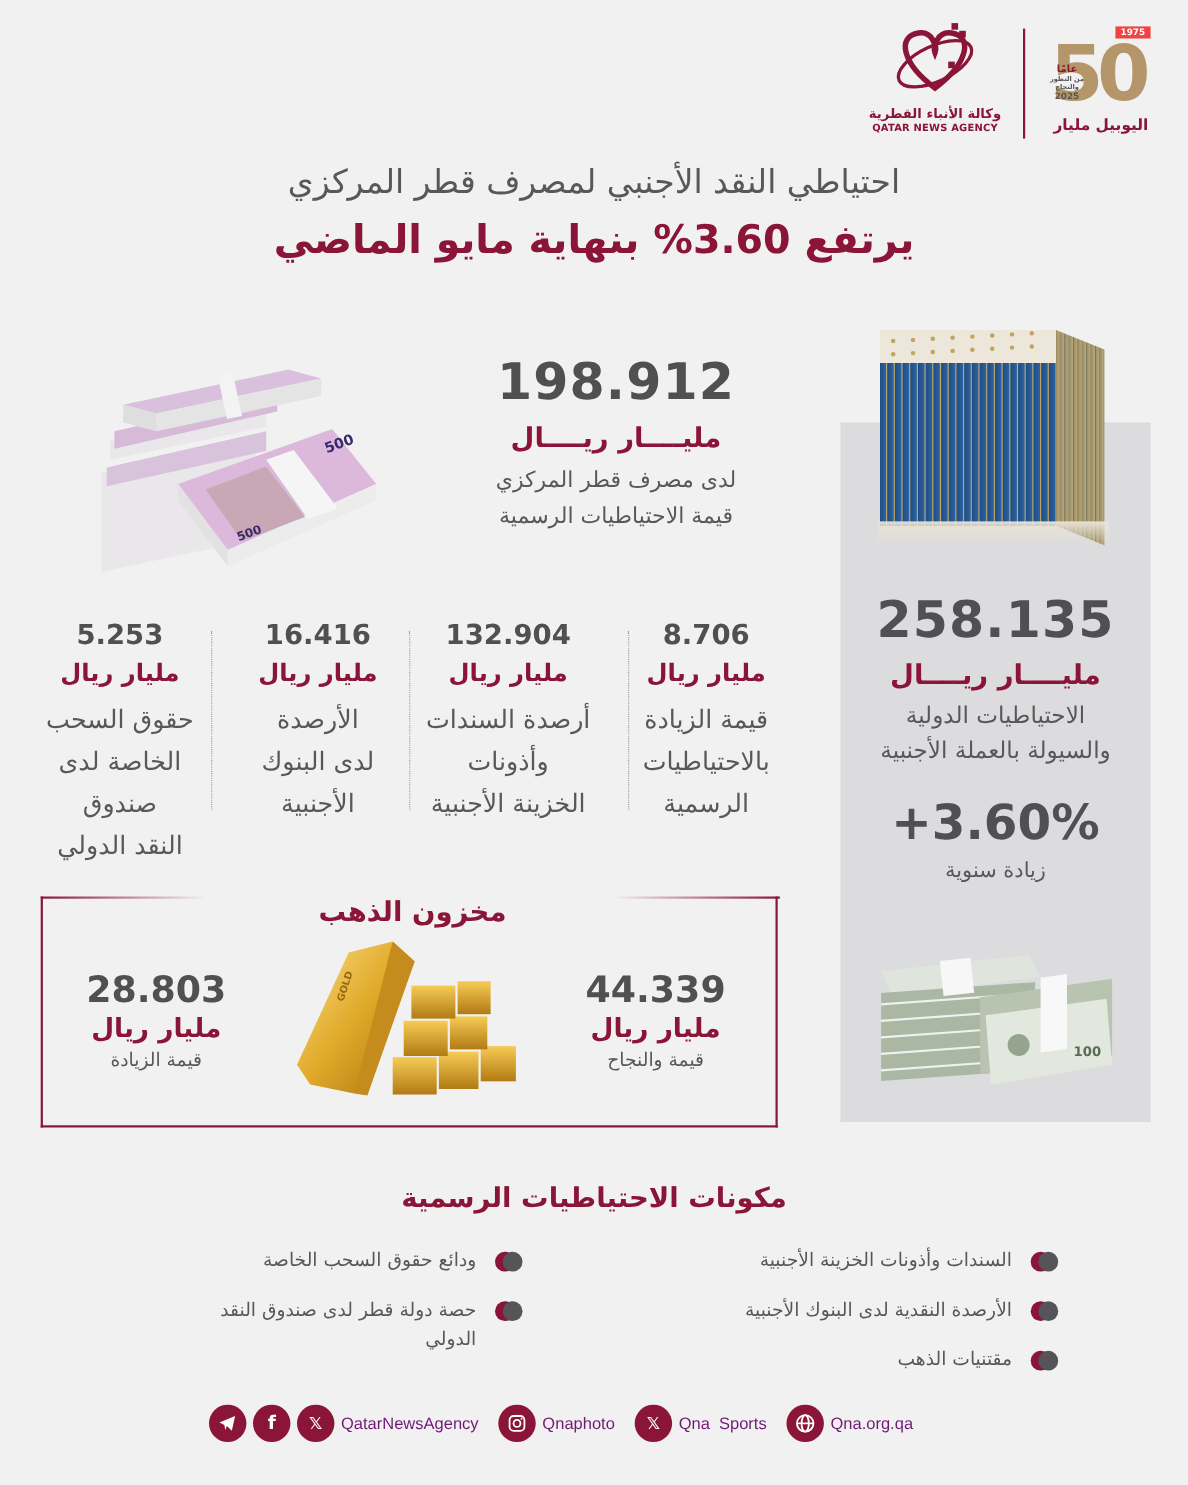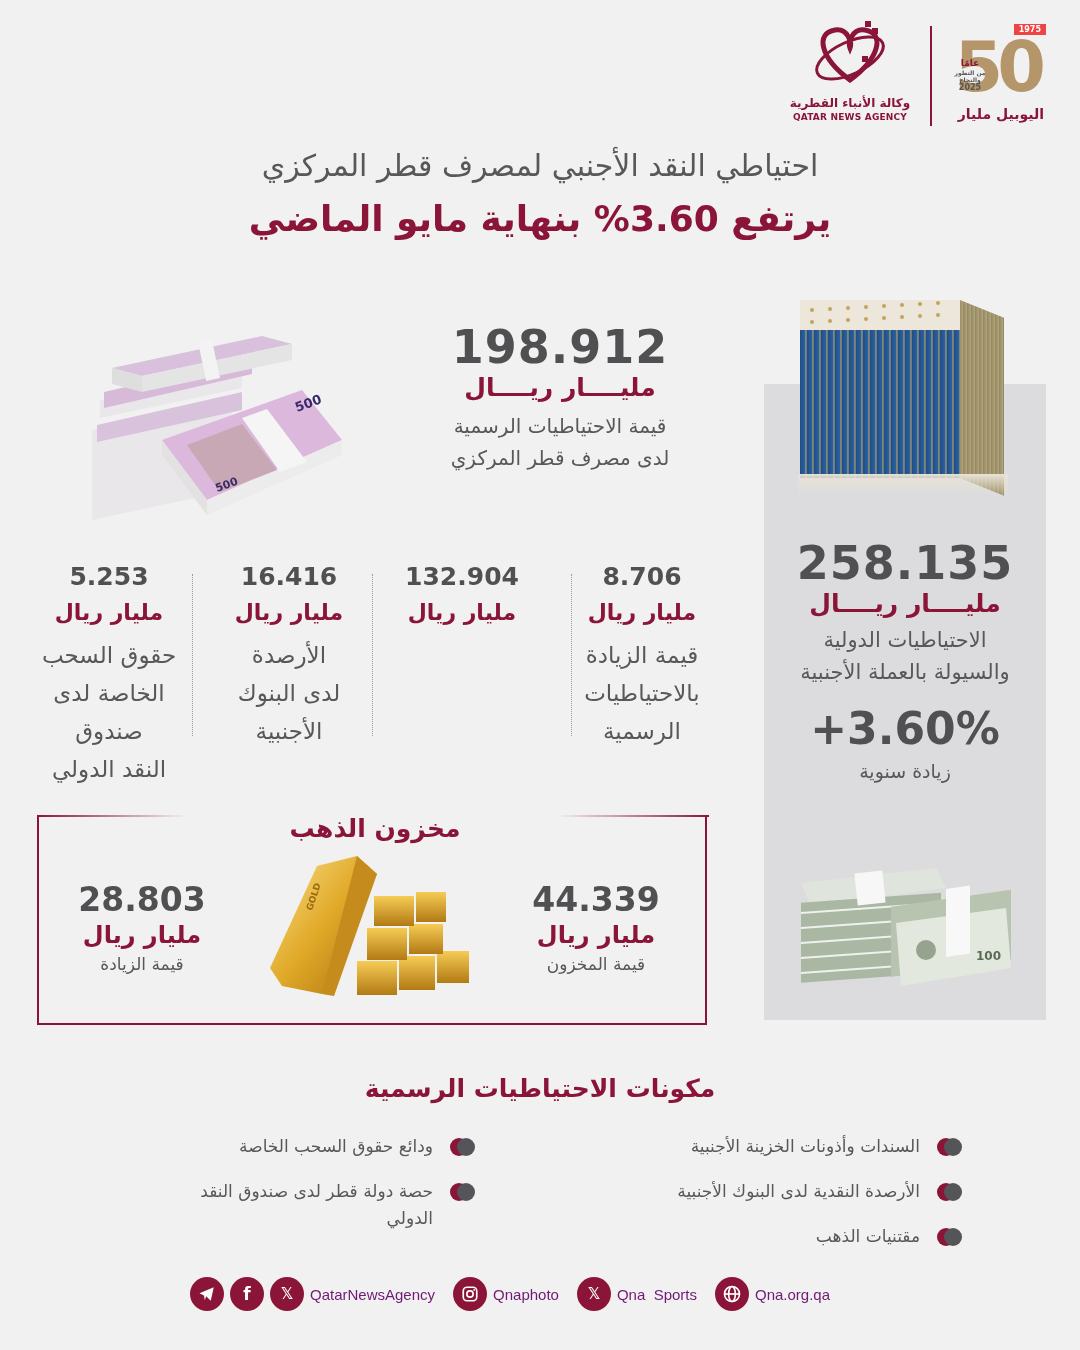--- a/index.html
+++ b/index.html
@@ -44,28 +44,28 @@
     transform: skewY(22deg); transform-origin: top left; }
   .bld-base { position: absolute; left: 0px; top: 182px; width: 210px; height: 22px;
     background: linear-gradient(180deg, #e8e3d6, rgba(220,220,222,0)); }
 
   
   .qmoney { position: absolute; left: 92px; top: 330px; width: 255px; height: 190px; }
 
   
   .center-stat { position: absolute; left: 390px; top: 322px; width: 340px; text-align: center; }
   .big-num { font-size: 46px; font-weight: bold; color: #505052; letter-spacing: 1px; line-height: 1.1; }
-  .unit { font-size: 25px; font-weight: bold; color: #8a1538; direction: rtl; margin-top: 0; }
+  .unit { font-size: 25px; font-weight: bold; color: #8a1538; direction: rtl; margin-top: 10px; }
   .desc { font-size: 20px; color: #58585a; direction: rtl; line-height: 1.6; margin-top: 8px; }
 
   
   .right-stat { position: absolute; left: 764px; top: 538px; width: 282px; text-align: center; }
   .right-stat .big-num { font-size: 46px; }
   .right-stat .desc { font-size: 21px; line-height: 1.55; margin-top: 6px; }
-  .pct { font-size: 44px; font-weight: bold; color: #505052; direction: ltr; margin-top: 14px; text-align: center; }
+  .pct { font-size: 44px; font-weight: bold; color: #505052; direction: ltr; margin-top: 24px; text-align: center; }
   .pct-label { font-size: 19px; color: #58585a; direction: rtl; margin-top: 6px; }
 
   
   .usd { position: absolute; left: 796px; top: 858px; width: 220px; height: 140px; }
 
   
   .cols { position: absolute; left: 20px; top: 562px; width: 730px; height: 180px; }
   .col { position: absolute; top: 0; width: 172px; text-align: center; }
   .col .num { font-size: 25px; font-weight: bold; color: #505052; line-height: 1.2; }
   .col .unit { font-size: 22px; margin-top: 8px; }
@@ -182,22 +182,22 @@
       <text x="205" y="82" font-size="13" font-weight="bold" fill="#3b2a6a" transform="rotate(-20 205 82)">500</text>
       <text x="125" y="162" font-size="11" font-weight="bold" fill="#3b2a6a" transform="rotate(-20 125 162)">500</text>
     </g>
   </svg>
 </div>
 
 <div class="center-stat">
   <div class="big-num">198.912</div>
   <div class="unit">مليــــار ريــــال</div>
   <div class="desc">
+    <div>لدى مصرف قطر المركزي</div>
     <div>قيمة الاحتياطيات الرسمية</div>
-    <div>لدى مصرف قطر المركزي</div>
   </div>
 </div>
 
 <div class="right-stat">
   <div class="big-num">258.135</div>
   <div class="unit">مليــــار ريــــال</div>
   <div class="desc">
     <div>الاحتياطيات الدولية</div>
     <div>والسيولة بالعملة الأجنبية</div>
   </div>
@@ -246,20 +246,25 @@
     <div class="desc">
       <div>الأرصدة</div>
       <div>لدى البنوك</div>
       <div>الأجنبية</div>
     </div>
   </div>
   <div class="vsep" style="left:352px;"></div>
   <div class="col" style="left:356px;">
     <div class="num">132.904</div>
     <div class="unit">مليار ريال</div>
+    <div class="desc">
+      <div>أرصدة السندات</div>
+      <div>وأذونات</div>
+      <div>الخزينة الأجنبية</div>
+    </div>
   </div>
   <div class="vsep" style="left:551px;"></div>
   <div class="col" style="left:536px;">
     <div class="num">8.706</div>
     <div class="unit">مليار ريال</div>
     <div class="desc">
       <div>قيمة الزيادة</div>
       <div>بالاحتياطيات</div>
       <div>الرسمية</div>
     </div>
@@ -267,21 +272,21 @@
 </div>
 
 <div class="gold-box"></div>
 <div class="gold-top-left"></div>
 <div class="gold-top-right"></div>
 <div class="gold-title">مخزون الذهب</div>
 
 <div class="gold-stat" style="left:496px; top:880px;">
   <div class="num">44.339</div>
   <div class="unit maroon" style="font-weight:bold;">مليار ريال</div>
-  <div class="desc">قيمة المخزون</div>
+  <div class="desc">قيمة والنجاح</div>
 </div>
 <div class="gold-stat" style="left:42px; top:880px;">
   <div class="num">28.803</div>
   <div class="unit maroon" style="font-weight:bold;">مليار ريال</div>
   <div class="desc">قيمة الزيادة</div>
 </div>
 
 <div class="gold-bars">
   <svg width="215" height="150" viewBox="0 0 215 150">
     <defs>

